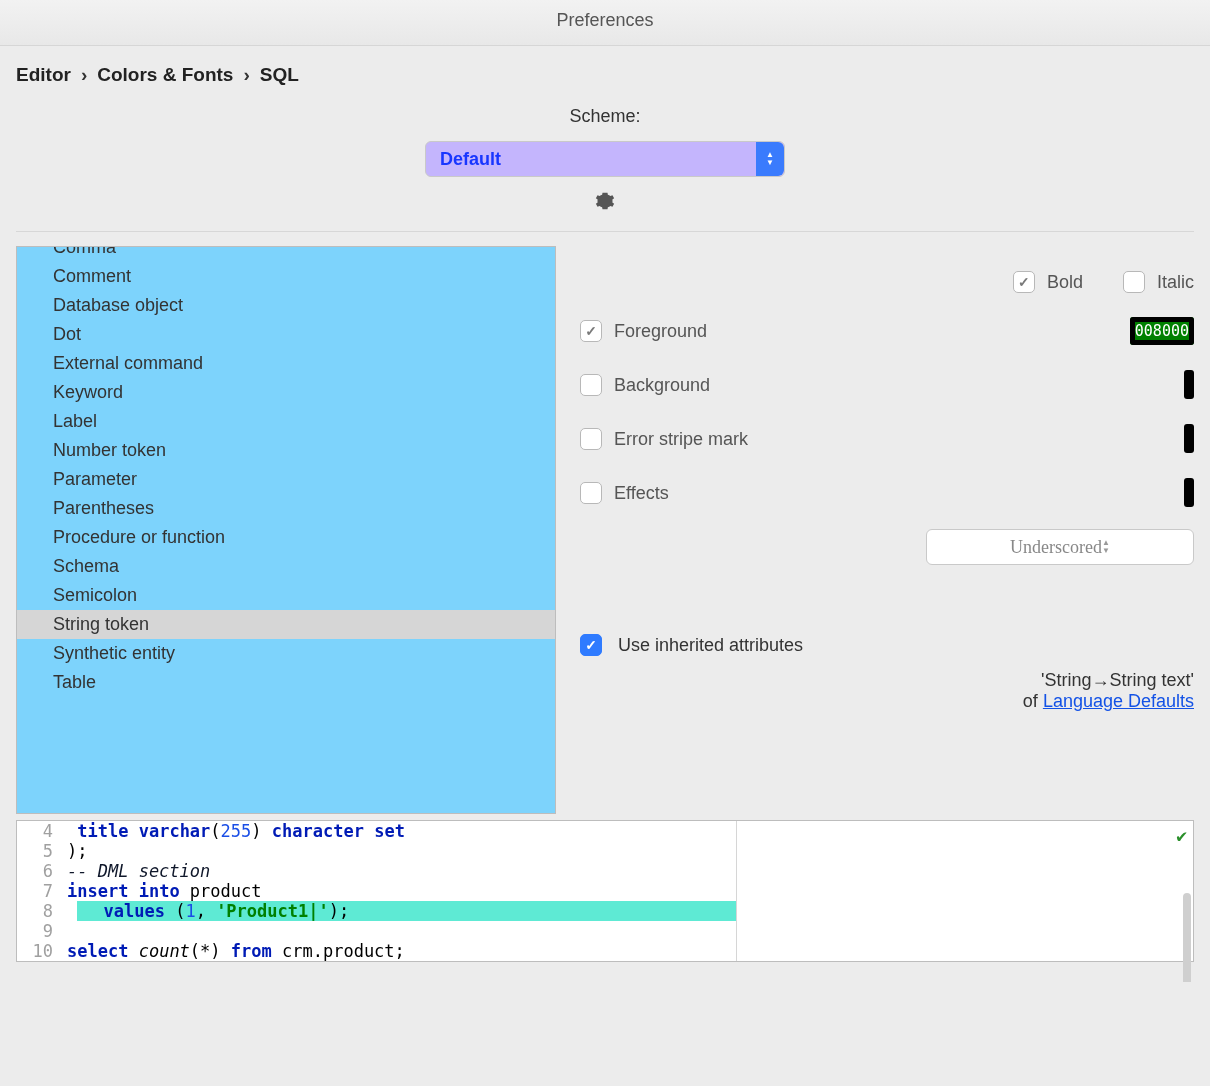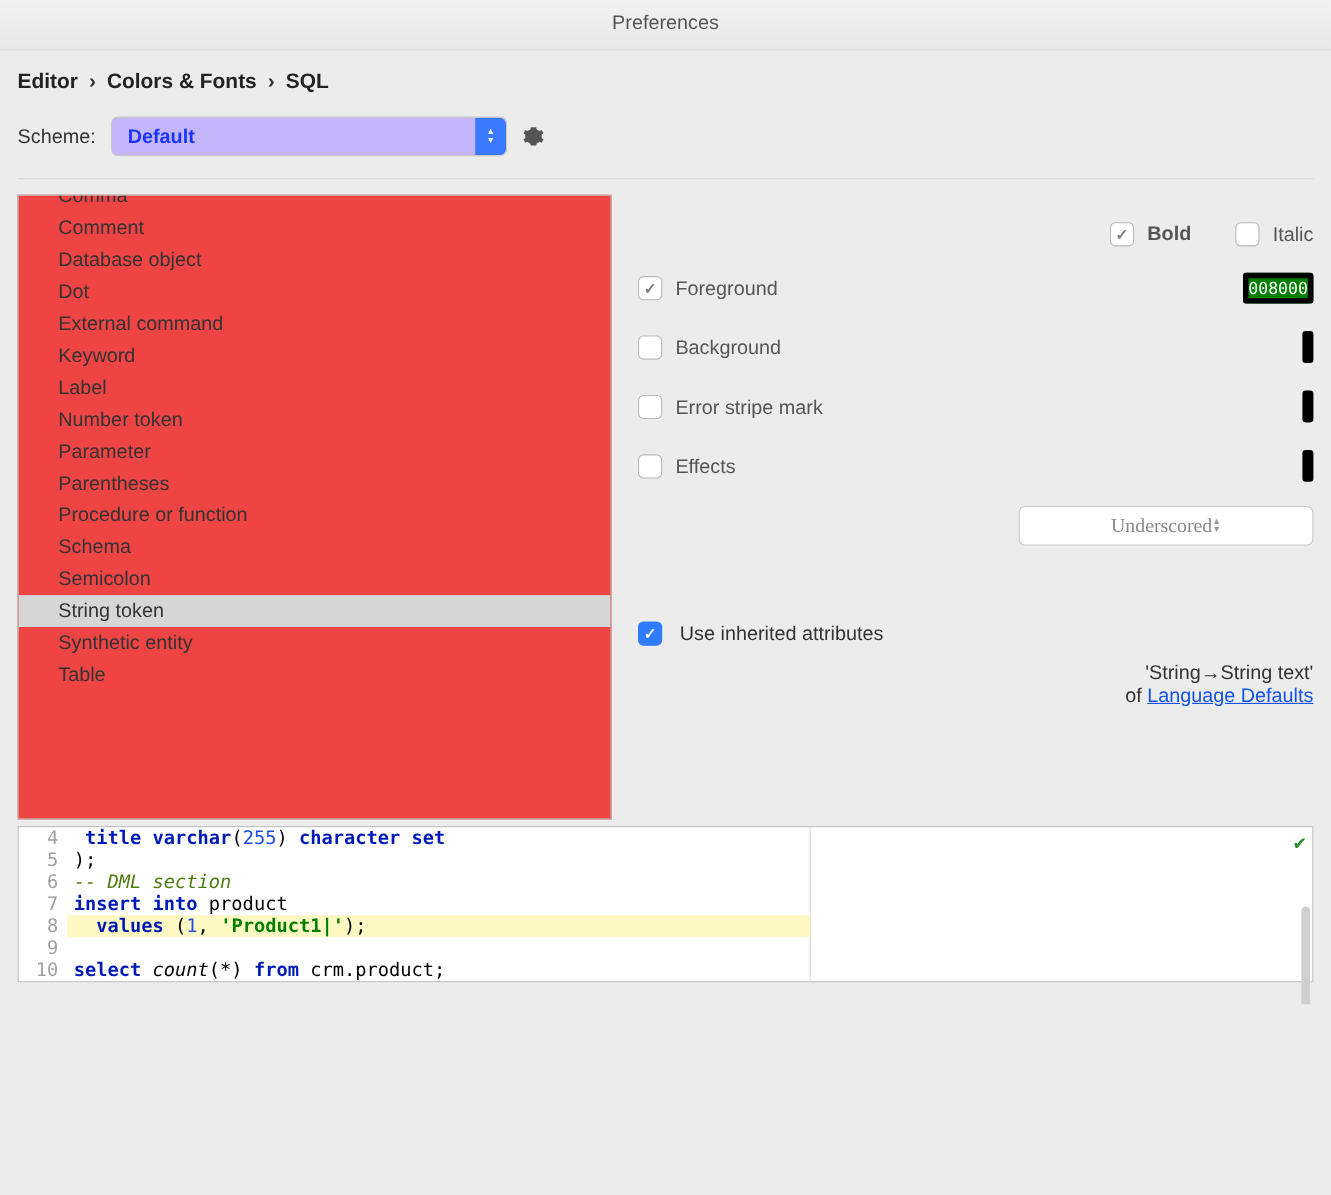--- a/index.html
+++ b/index.html
@@ -27,20 +27,21 @@
     font-weight: 700;
     color: #222;
     margin-bottom: 20px;
   }
   .breadcrumb .sep { font-weight: 700; color: #333; }
   .scheme-row {
     display: flex;
     align-items: center;
     gap: 14px;
     margin-bottom: 20px;
+    flex-direction: column;
   }
   .scheme-row .lbl { font-size: 18px; color: #333; }
   .scheme-select {
     display: flex;
     align-items: center;
     background: #c4b5fd;
     border: 1px solid #c9c9c9;
     border-radius: 6px;
     width: 360px;
     height: 36px;
@@ -76,21 +77,21 @@
     border-top: 1px solid #d7d7d7;
     margin: 18px 0 14px 0;
   }
   .panels {
     display: flex;
     gap: 24px;
   }
   .token-list {
     width: 540px;
     height: 568px;
-    background: #ef4444;
+    background: #7dd3fc;
     border: 1px solid #bdbdbd;
     overflow: hidden;
     font-size: 18px;
   }
   .token-list .item {
     padding: 4px 12px 4px 36px;
     cursor: default;
   }
   .token-list .item.selected {
     background: #d6d6d6;
@@ -191,25 +192,25 @@
     text-align: right;
     color: #a0a0a0;
     padding-right: 8px;
     font-family: Menlo, monospace;
   }
   .code-line .cd {
     flex: 1;
     padding-left: 6px;
     white-space: pre;
   }
-  .code-line.hl .cd { background: #fef9c3; }
+  .code-line.hl .cd { background: #5eead4; margin-left: 16px; }
   .kw { color: #001bb5; font-weight: 700; }
   .num { color: #1a4ee6; }
   .str { color: #008000; font-weight: 700; }
-  .cmt { color: #4d7c0f; font-style: italic; }
+  .cmt { color: #0f172a; font-style: italic; }
   .ident { color: #000; font-style: italic; }
   .plain { color: #000; }
   .code-right {
     flex: 1;
     position: relative;
   }
   .check-badge {
     position: absolute;
     top: 4px;
     right: 6px;
@@ -277,21 +278,21 @@
         <div class="item">Schema</div>
         <div class="item">Semicolon</div>
         <div class="item selected">String token</div>
         <div class="item">Synthetic entity</div>
         <div class="item">Table</div>
       </div>
 
     <div class="attr-panel">
       <div class="attr-grid">
         <div class="attr-row" style="justify-content:flex-end; gap:40px; height:44px;">
-          <span style="display:flex; gap:12px;font-weight:bold;">
+          <span style="display:flex; align-items:center; gap:12px;">
             <span class="cb checked"></span>
             <span class="lbl-txt">Bold</span>
           </span>
           <span style="display:flex; align-items:center; gap:12px; margin-right:0;">
             <span class="cb"></span>
             <span class="lbl-txt">Italic</span>
           </span>
         </div>
 
         <div class="attr-row">

